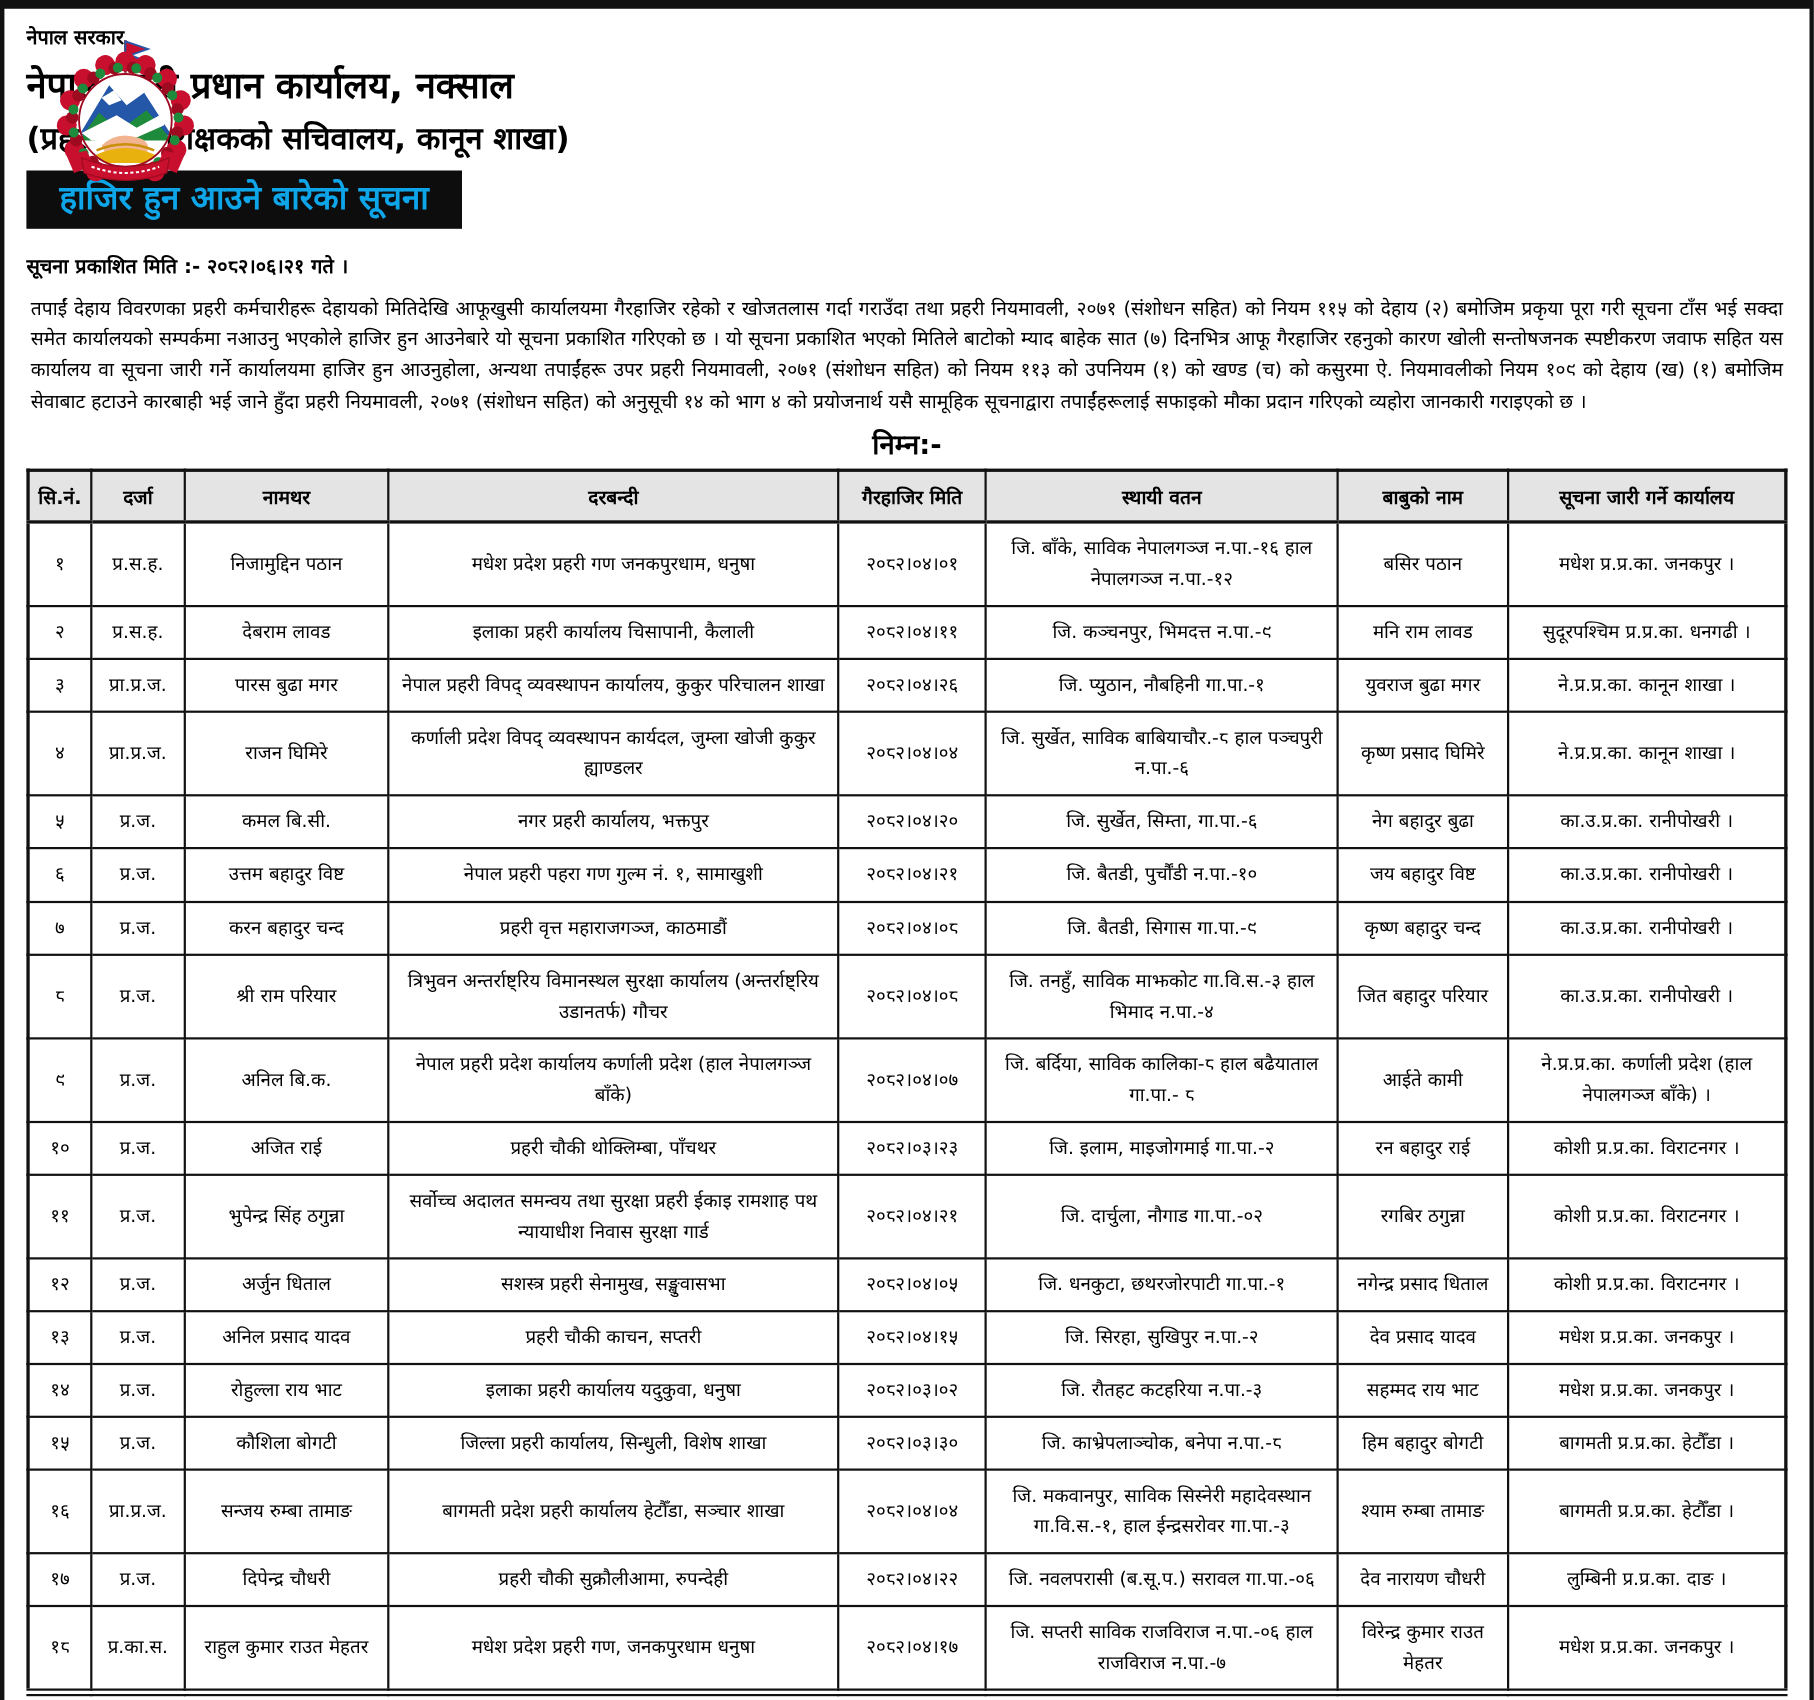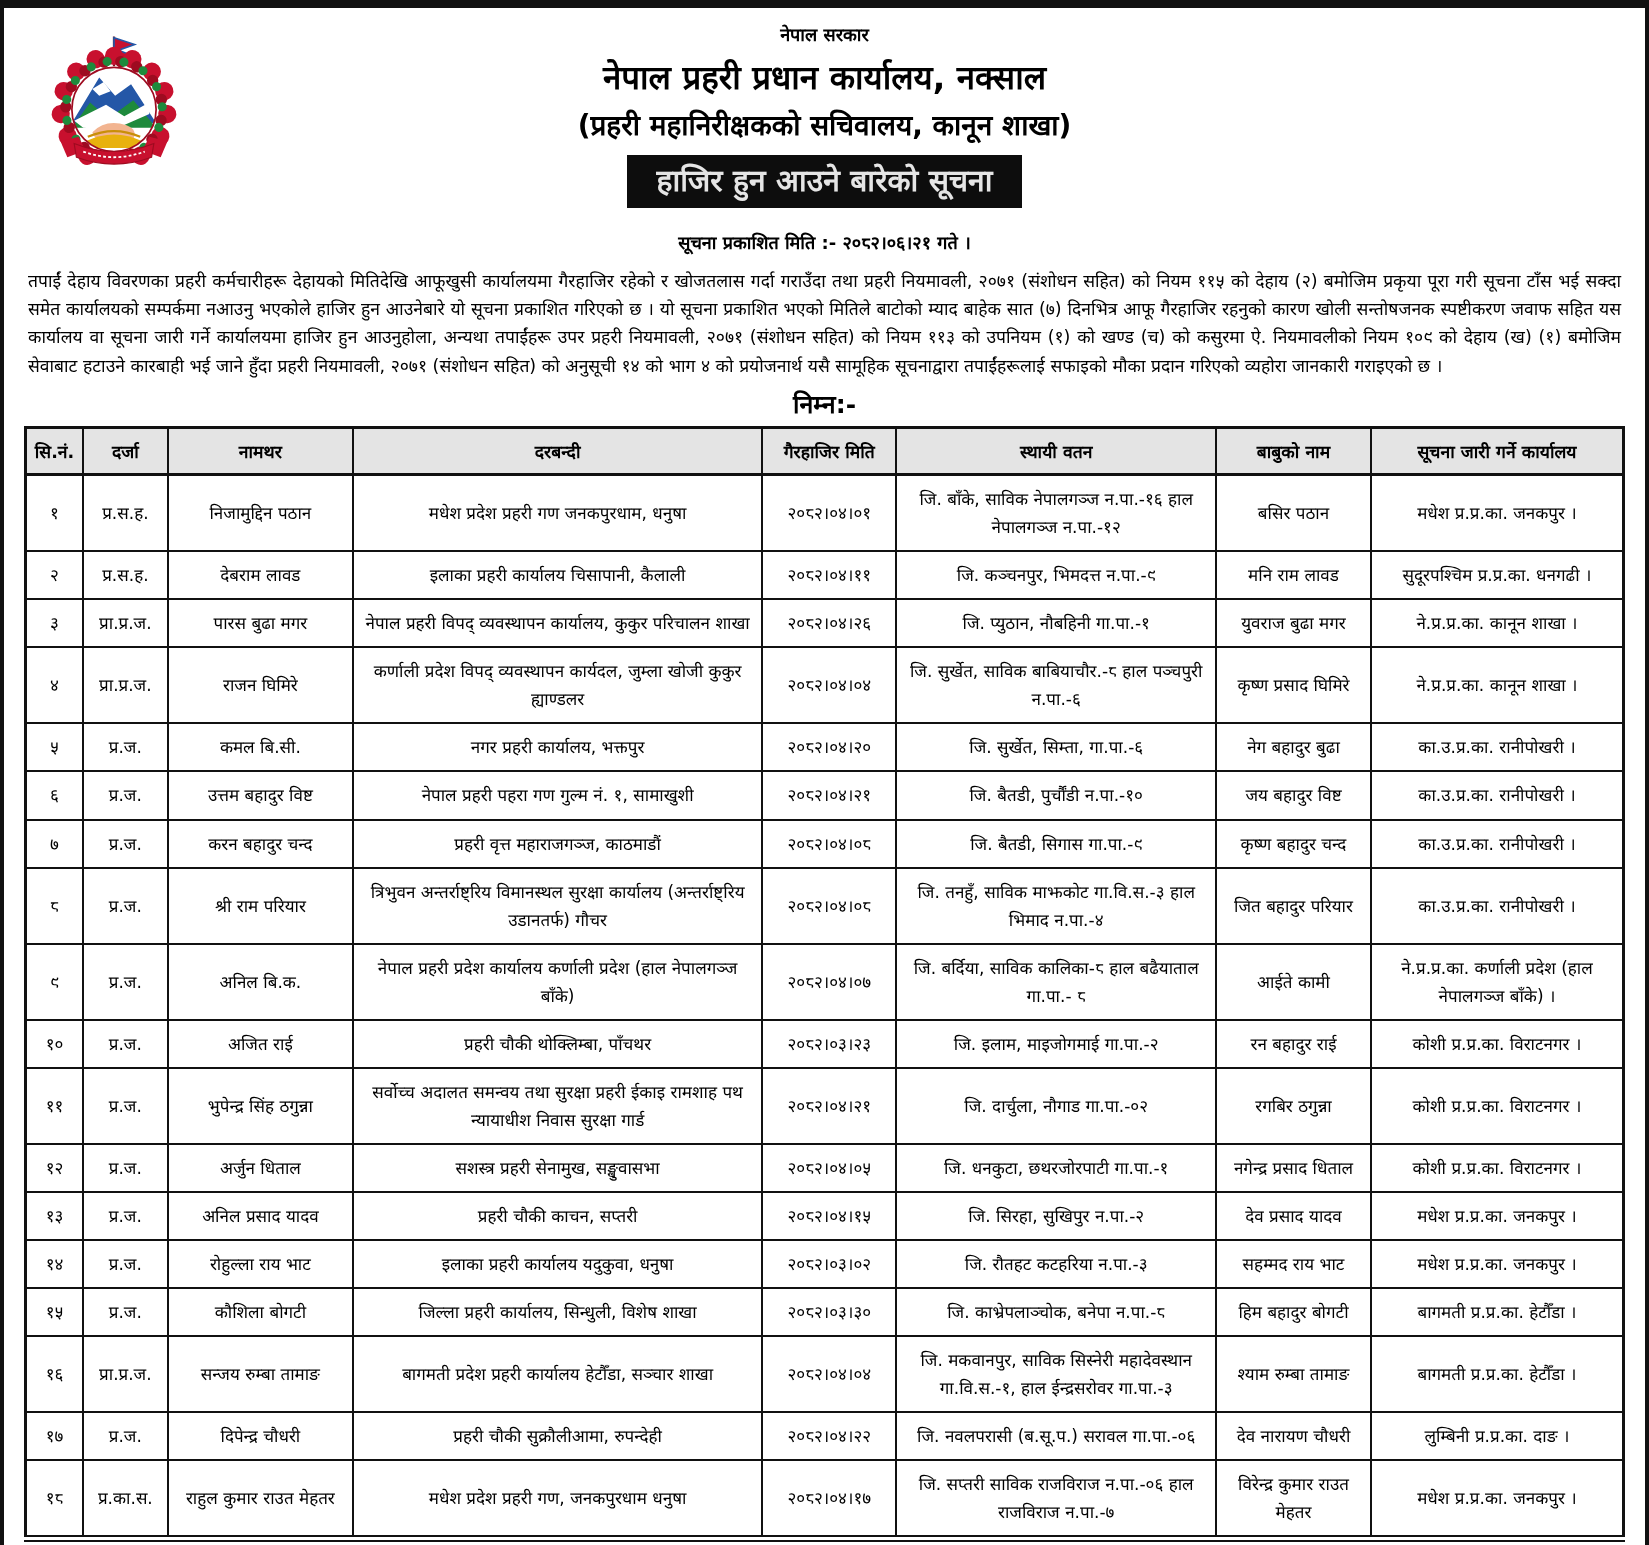--- a/index.html
+++ b/index.html
@@ -18,29 +18,29 @@
     border-top:8px solid #111;
     position:relative;
     padding:14px 20px 30px 20px;
   }
   
   .emblem-wrap {
     position:absolute;
     left:34px; top:24px;
     width:152px; height:148px;
   }
-  .doc-header { text-align:center; line-height:1.25; }
+  .doc-header { text-align:left; line-height:1.25; }
   .h-gov      { font-size:18px; font-weight:bold; margin-top:2px; }
   .h-ministry { font-size:27px; font-weight:bold; margin-top:8px; }
   .h-office   { font-size:33px; font-weight:bold; margin-top:10px; }
   .h-secr     { font-size:28px; font-weight:bold; margin-top:10px; }
   .h-title-box {
     display:inline-block;
     background:#0d0d0d;
-    color:#e5e5e5;
+    color:#0ea5e9;
     font-size:30px;
     font-weight:bold;
     padding:7px 30px 9px 30px;
     margin-top:12px;
   }
   .h-published { font-size:18px; font-weight:bold; margin-top:24px; }
 
   
   .notice-paragraph {
     margin:12px 4px 0 4px;

